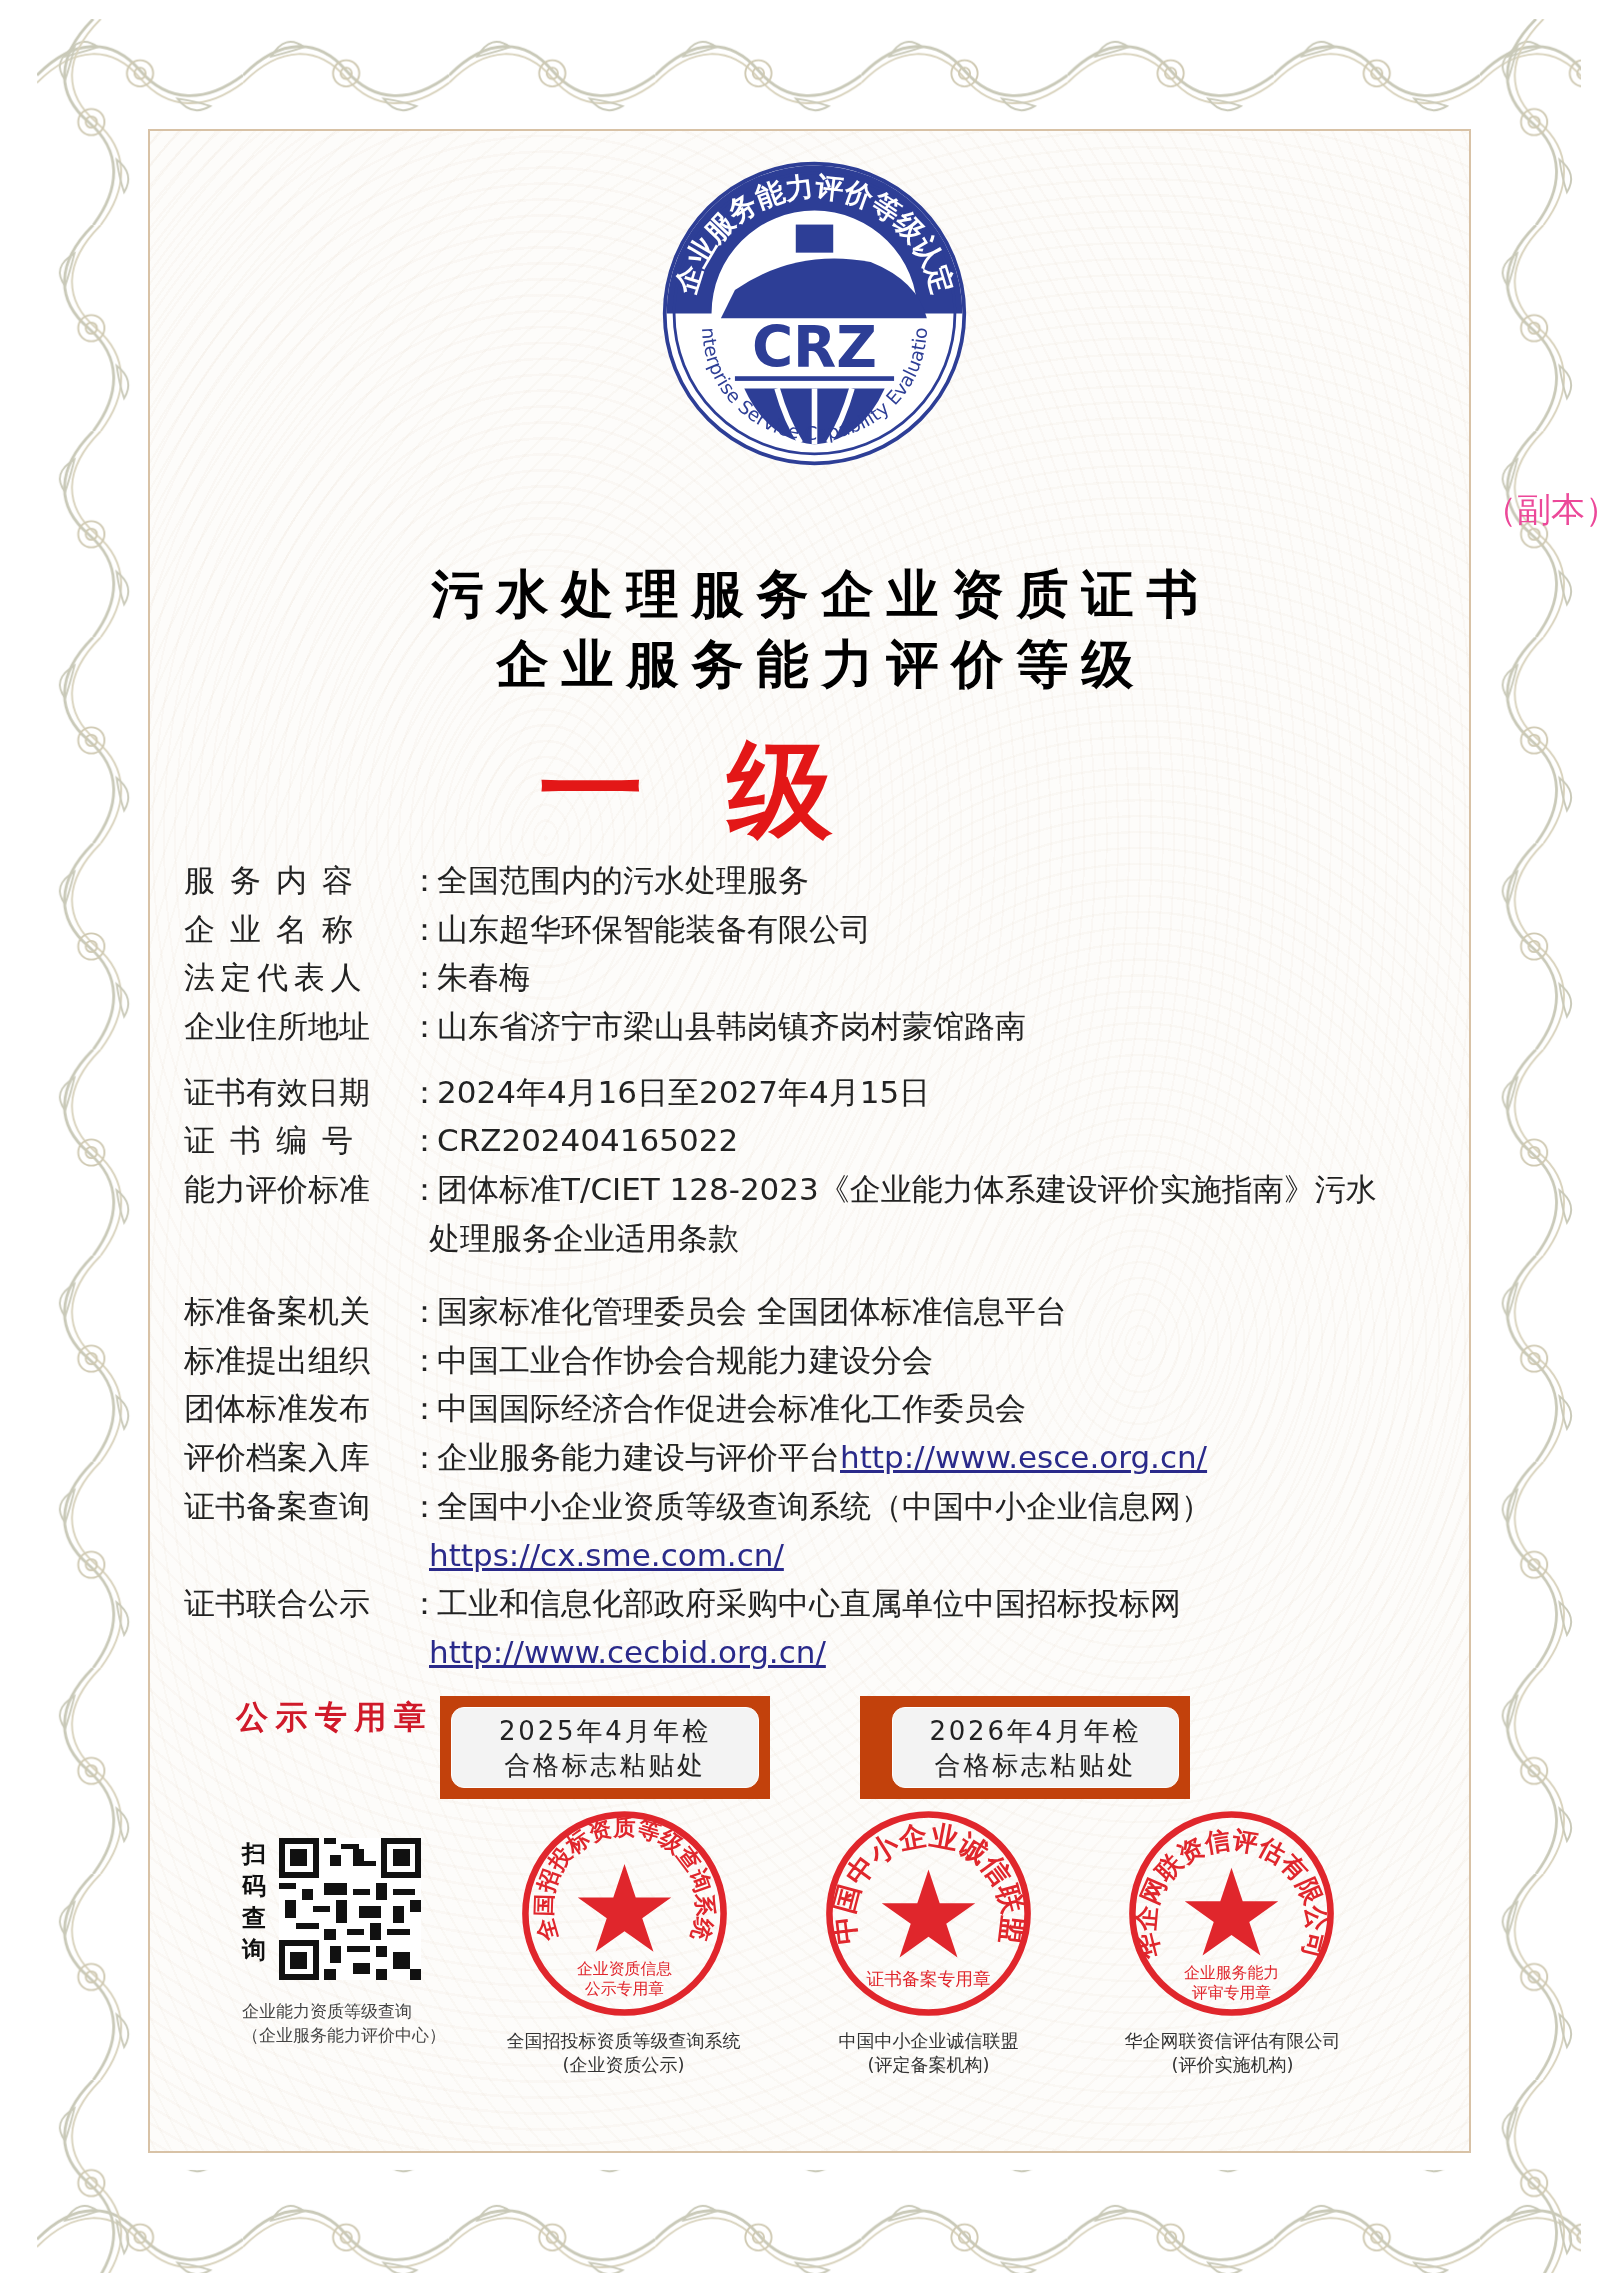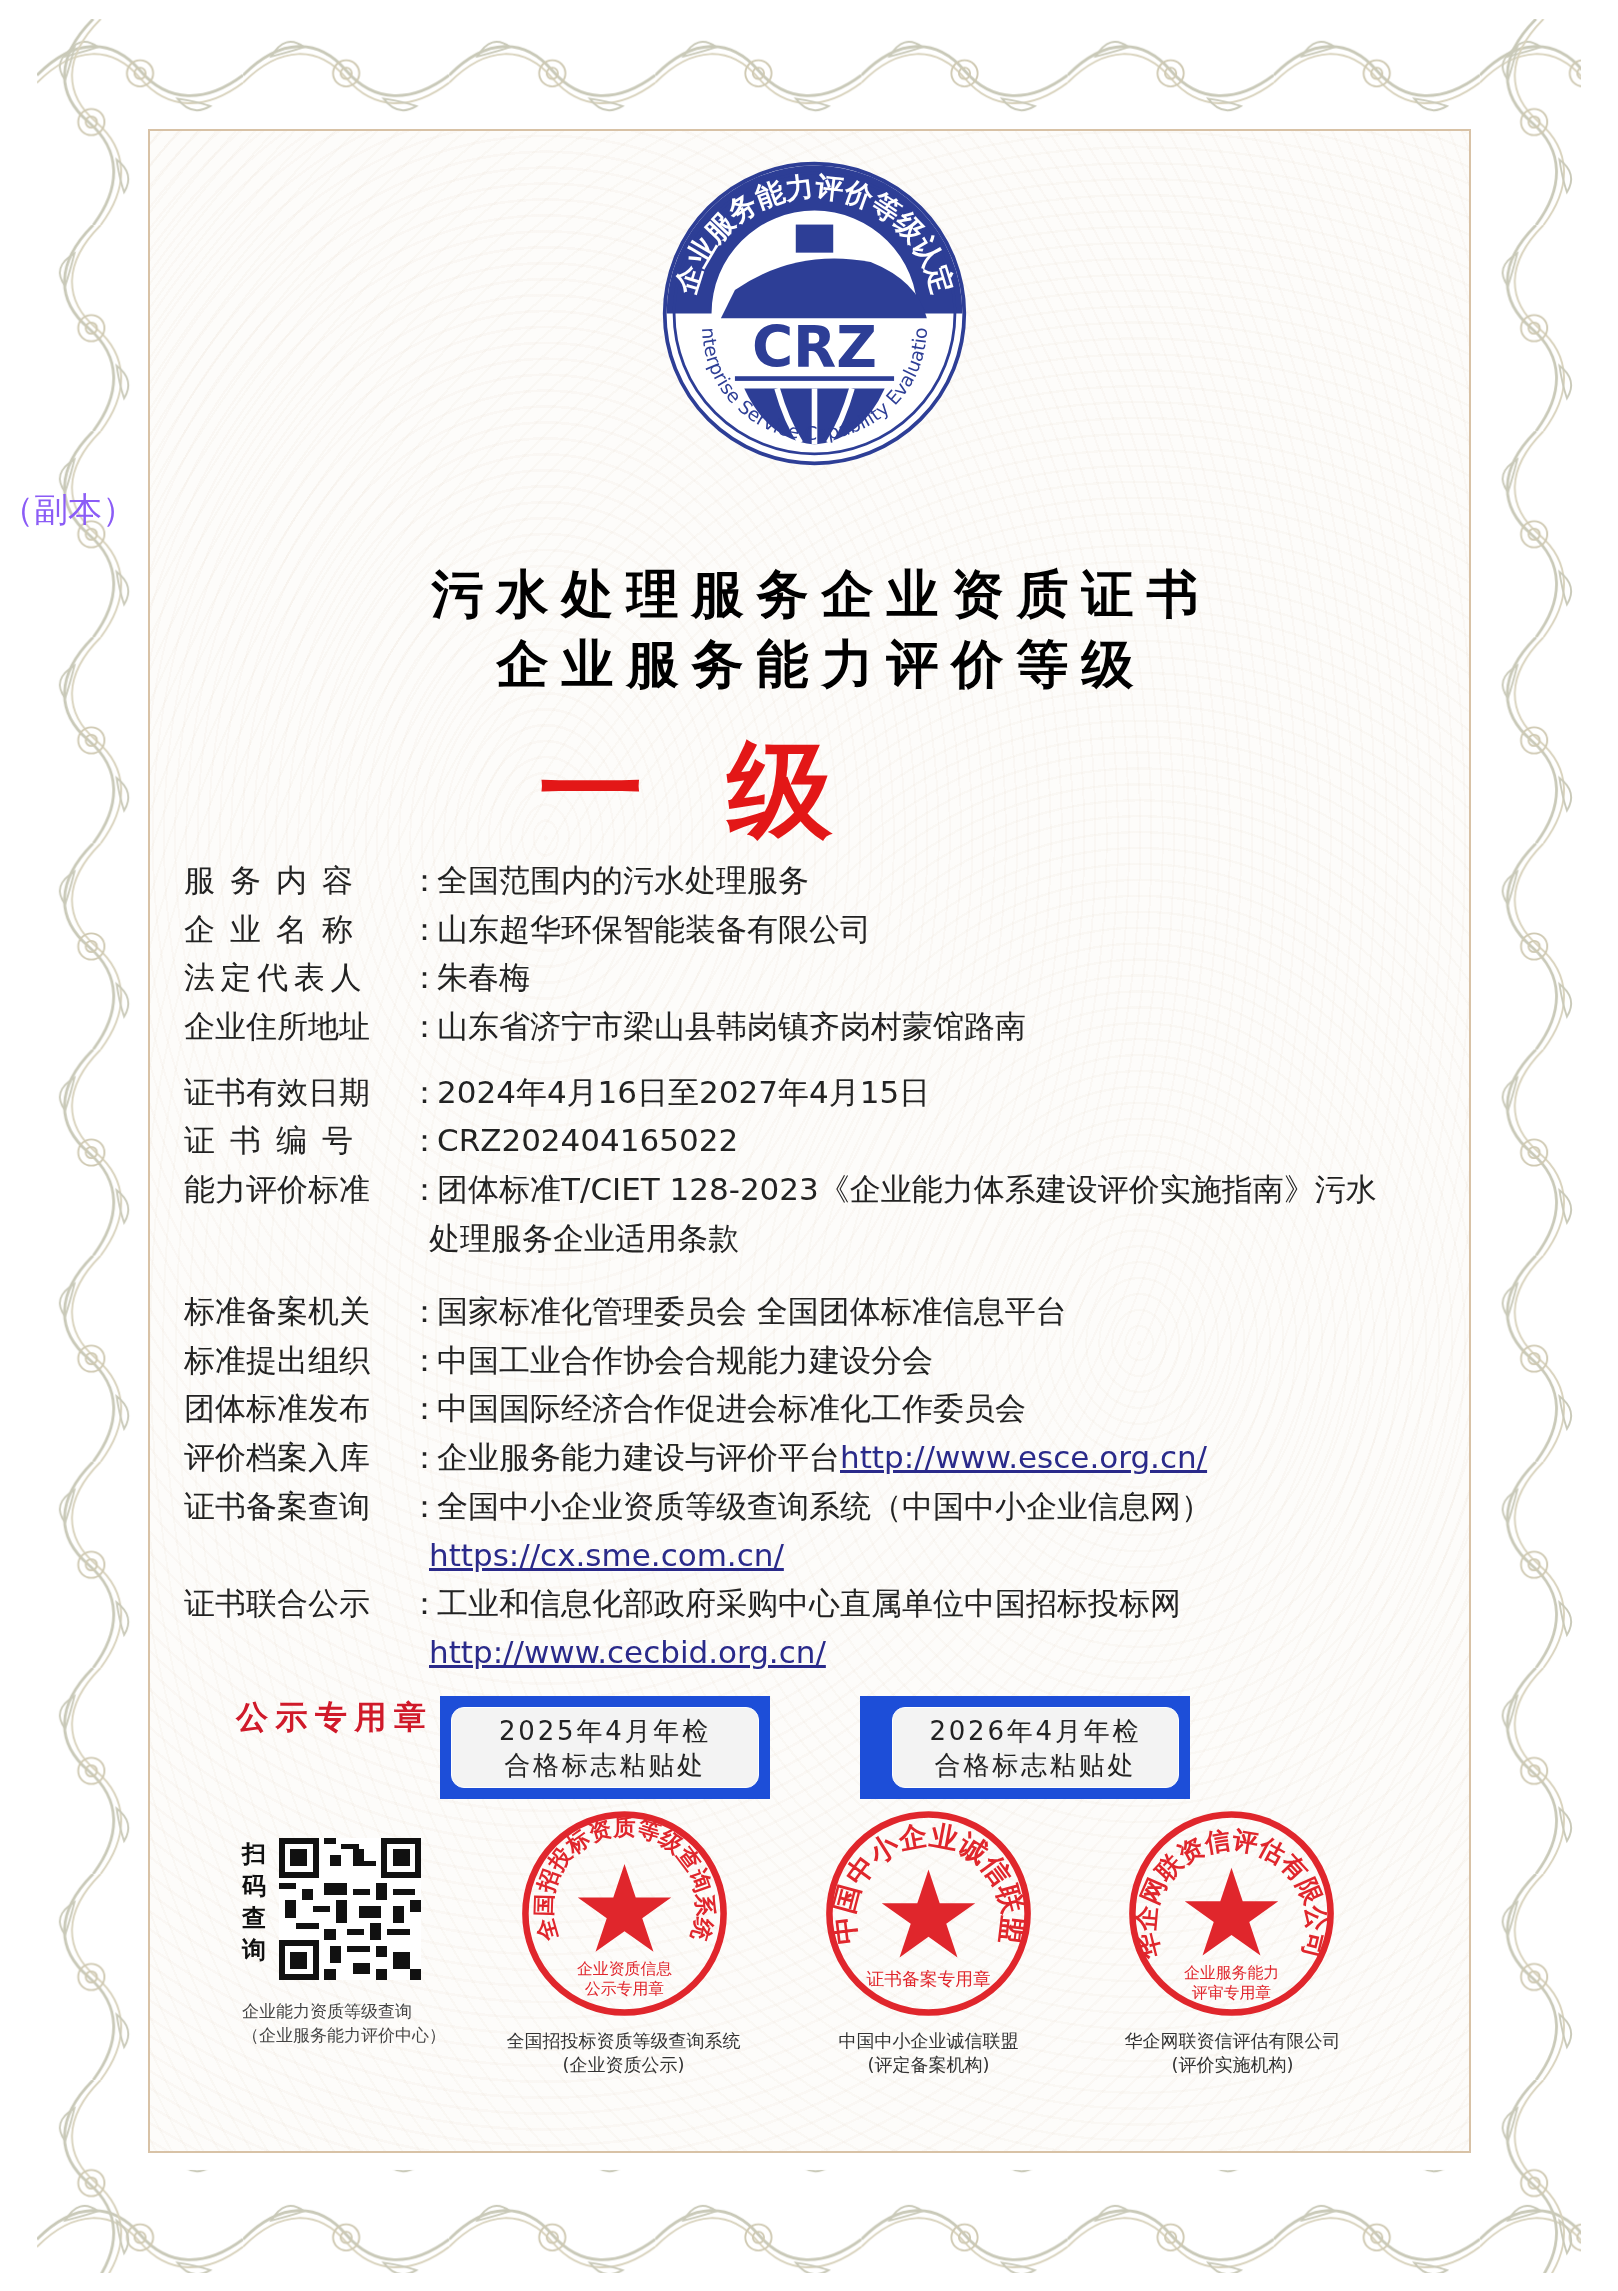--- a/index.html
+++ b/index.html
@@ -14,34 +14,34 @@
   }
   .inner-panel {
     position:absolute; left:148px; top:129px; width:1323px; height:2024px;
     box-sizing:border-box; border:2.8px solid #d8c2a6;
     background:
       repeating-radial-gradient(ellipse at 30% 35%, rgba(226,206,190,0.10) 0 1.9px, rgba(255,255,255,0) 1.9px 11.2px),
       repeating-radial-gradient(ellipse at 75% 60%, rgba(214,196,170,0.08) 0 1.9px, rgba(255,255,255,0) 1.9px 13px),
       #fdfcfa;
   }
   .logo { position:absolute; left:646px; top:159px; width:337px; height:309px; }
-  .copy-label { position:absolute; left:0; width:1619px; top:487px; text-align:left; font-size:34px; color:#8b5cf6; }
+  .copy-label { position:absolute; left:0; width:1619px; top:487px; text-align:right; font-size:34px; color:#ec4899; }
   .title { position:absolute; left:0; width:1619px; text-align:center; font-weight:bold; color:#000; font-size:52px; letter-spacing:13px;padding-left:12px; }
   .title.t1 { top:560px; }
   .title.t2 { top:630px; }
   .grade { position:absolute; left:0; width:1371px; top:721px; text-align:center; font-weight:bold; color:#e31717; font-size:105px; letter-spacing:84px; text-indent:84px; }
   .field { position:absolute; left:184px; font-size:31px; color:#222; white-space:nowrap; line-height:37px; }
   .field .lbl { display:inline-block; width:225px; }
   .field .lbl.spread { letter-spacing:15px; }
   .field .colon { display:inline-block; width:28px; }
   .field .val { display:inline-block; }
   .field .cont { position:absolute; left:245px; top:49px; white-space:nowrap; }
   .link { color:#2a2a8a; text-decoration:underline; }
   .annual-label { position:absolute; left:236px; top:1696px; font-size:32px; font-weight:bold; color:#d01a2a; letter-spacing:7.5px; }
-  .sticker { position:absolute; top:1696px; width:330px; height:103px; background:#1d4ed8; box-sizing:border-box; padding:11.2px; }
+  .sticker { position:absolute; top:1696px; width:330px; height:103px; background:#c2410c; box-sizing:border-box; padding:11.2px; }
   .sticker .in { width:100%; height:100%; background:#f3f3f3; border:1.9px solid #ffffff; border-radius:13px; box-sizing:border-box; text-align:center; font-size:26px; line-height:34px; padding-top:5.6px; color:#222; letter-spacing:2.8px; }
   .s1 { left:440px; } .s2 { left:860px;padding-left:32px; }
   .qr-wrap { position:absolute; left:242px; top:1838px; }
   .qr-side { position:absolute; left:0; top:0; width:28px; font-size:24px; font-weight:bold; line-height:32px; color:#111; }
   .qr { position:absolute; left:37px; top:0; width:142px; height:142px; }
   .qr-cap { position:absolute; left:242px; width:206px; font-size:17px; text-align:left; color:#444;margin-top:10px; }
   .seal { position:absolute; width:215px; height:215px; }
   .seal-cap { position:absolute; font-size:18px; color:#333; text-align:center; width:281px; line-height:24px; }
 </style>
 </head>

